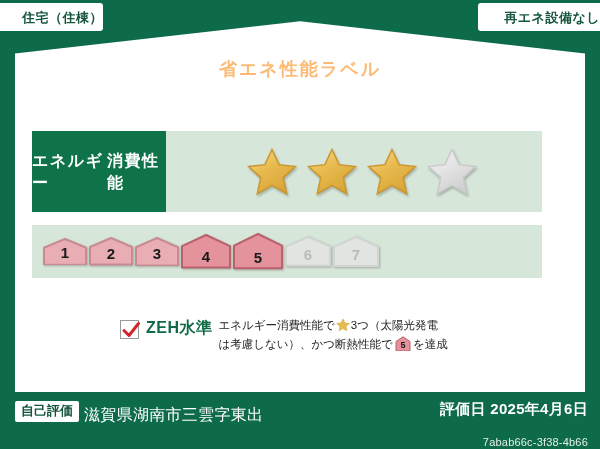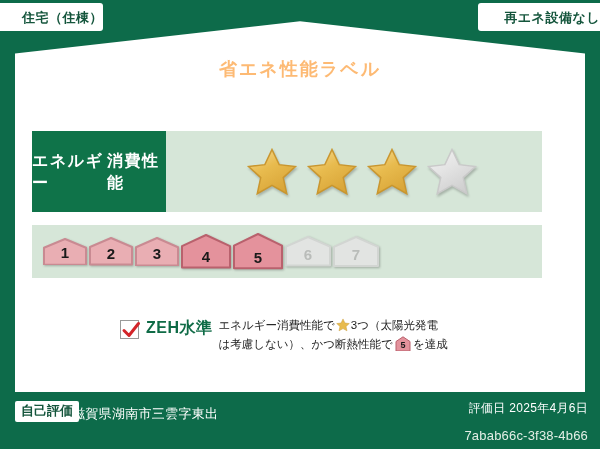--- a/index.html
+++ b/index.html
@@ -233,40 +233,41 @@
     background: #ffffff;
     color: #14553c;
     font-weight: bold;
     font-size: 13px;
     padding: 3px 6px;
     line-height: 1.15;
     border-radius: 2px;
   }
   #footer-address {
     position: absolute;
-    left: 72px;
+    left: 84px;
     top: 13px;
     color: #ffffff;
-    font-size: 13px;
+    font-size: 16px;
     letter-spacing: 0.3px;
   }
   #footer-date {
     position: absolute;
     right: 12px;
     top: 8px;
     color: #ffffff;
-    font-size: 12px;
+    font-size: 15px;
     letter-spacing: 0.3px;
+    font-weight: bold;
   }
   #footer-id {
     position: absolute;
     right: 12px;
-    top: 36px;
+    top: 44px;
     color: #e3efe6;
-    font-size: 13px;
+    font-size: 11px;
     letter-spacing: 0.2px;
     font-family: "Liberation Sans", "DejaVu Sans", sans-serif;
   }
 </style>
 </head>
 <body>
 
 <div id="label-card">
 
   <div id="house-body"></div>

